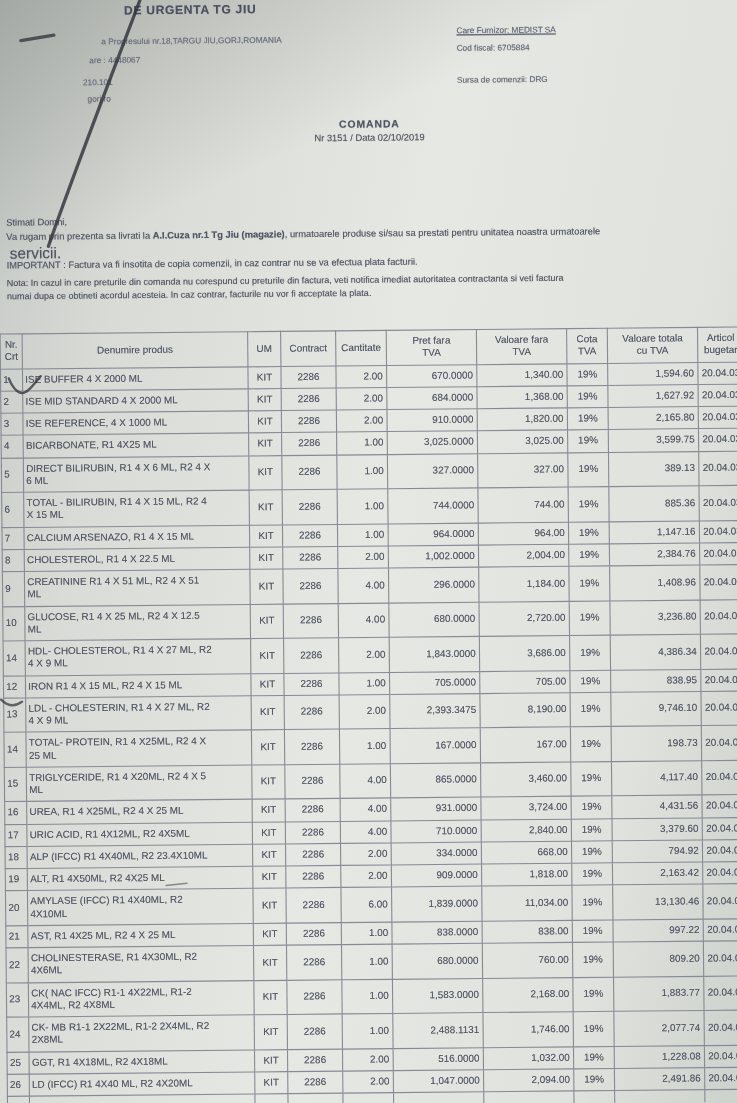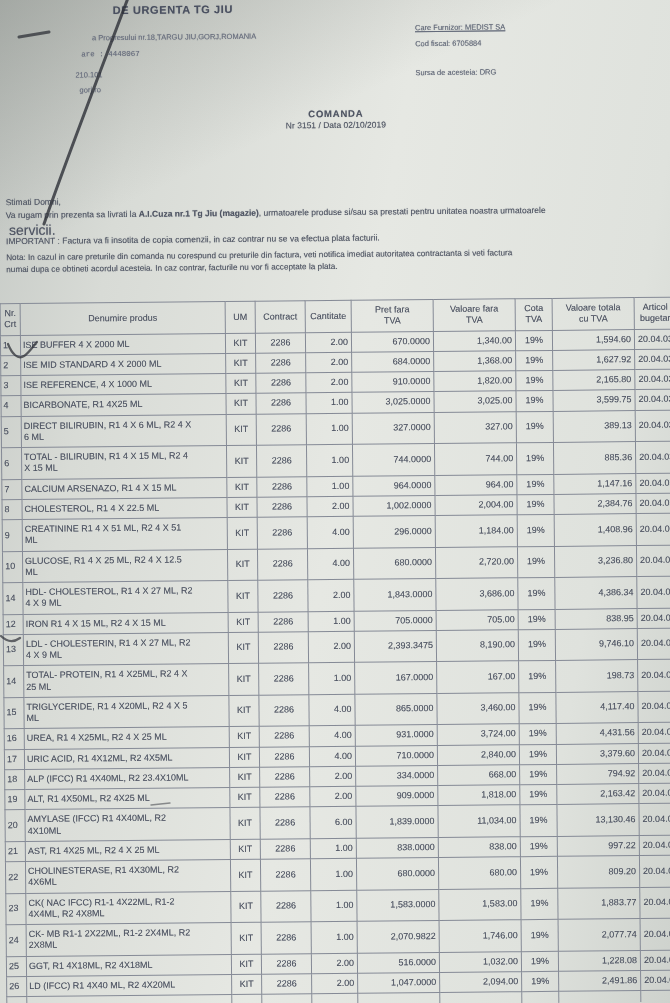--- a/index.html
+++ b/index.html
@@ -8,21 +8,21 @@
     background:
       linear-gradient(155deg, rgba(110,115,110,.38), rgba(110,115,110,0) 20%),
       linear-gradient(100deg,#c5c9c5 0%,#d8dbd6 18%,#e6e8e3 50%,#dfe2dd 82%,#ced2cd 100%);
     font-family:"Liberation Sans",sans-serif;
     color:#505664;
   }
   .sheet{position:absolute;inset:0;transform:rotate(-0.55deg);transform-origin:50% 55%;}
   .t{position:absolute;white-space:nowrap;text-shadow:0 0 .7px rgba(80,86,100,.55);}
   .org-name{left:118px;top:2px;font-size:11px;font-weight:bold;letter-spacing:.6px;color:#4a5060;}
   .addr{left:97px;top:31px;font-size:7.5px;color:#6a7080;}
-  .fiscal{left:86px;top:48px;font-size:7.5px;color:#6a7080;font-family:Liberation Mono, monospace;}
+  .fiscal{left:86px;top:48px;font-size:7.5px;color:#6a7080;}
   .phone{left:80px;top:68px;font-size:7.5px;color:#6a7080;}
   .email{left:84px;top:83px;font-size:7.5px;color:#6a7080;}
   .furnizor{left:420px;top:24px;font-size:7.5px;color:#636a7a;text-decoration:underline;}
   .codfiscal{left:420px;top:40px;font-size:7.5px;color:#636a7a;text-align:center;}
   .sursa{left:420px;top:69px;font-size:7.5px;color:#636a7a;}
   .title1{left:170px;top:108px;width:340px;text-align:center;font-size:9.5px;font-weight:bold;letter-spacing:.8px;}
   .title2{left:170px;top:120px;width:340px;text-align:center;font-size:8.5px;}
   .greet{left:9px;top:194px;font-size:8.5px;}
   .req{left:9px;top:207px;font-size:8.5px;}
   .req b{font-weight:bold;}
@@ -57,21 +57,21 @@
   <div class="sheet">
 
     <div class="t org-name">DE URGENTA TG JIU</div>
     <div class="t addr">a Progresului nr.18,TARGU JIU,GORJ,ROMANIA</div>
     <div class="t fiscal">are : 4448067</div>
     <div class="t phone">210.101</div>
     <div class="t email">gorj.ro</div>
 
     <div class="t furnizor">Care Furnizor: MEDIST SA</div>
     <div class="t codfiscal">Cod fiscal: 6705884</div>
-    <div class="t sursa">Sursa de acesteia: DRG</div>
+    <div class="t sursa">Sursa de comenzii: DRG</div>
 
     <div class="t title1">COMANDA</div>
     <div class="t title2">Nr 3151 / Data 02/10/2019</div>
 
     <div class="t greet">Stimati Domni,</div>
     <div class="t req"><span>Va rugam prin prezenta sa livrati la </span><b>A.I.Cuza nr.1 Tg Jiu (magazie)</b><span>, urmatoarele produse si/sau sa prestati pentru unitatea noastra urmatoarele</span></div>
     <div class="t serv">servicii.</div>
     <div class="t imp">IMPORTANT : Factura va fi insotita de copia comenzii, in caz contrar nu se va efectua plata facturii.</div>
     <div class="t nota1">Nota: In cazul in care preturile din comanda nu corespund cu preturile din factura, veti notifica imediat autoritatea contractanta si veti factura</div>
     <div class="t nota2">numai dupa ce obtineti acordul acesteia. In caz contrar, facturile nu vor fi acceptate la plata.</div>
@@ -372,46 +372,46 @@
             <td class="c9">20.04.03</td>
           </tr>
           <tr>
             <td class="c0">22</td>
             <td class="c1">CHOLINESTERASE, R1 4X30ML, R2
 4X6ML</td>
             <td class="c2">KIT</td>
             <td class="c3">2286</td>
             <td class="c4">1.00</td>
             <td class="c5">680.0000</td>
-            <td class="c6">680.00</td>
+            <td class="c6">760.00</td>
             <td class="c7">19%</td>
             <td class="c8">809.20</td>
             <td class="c9">20.04.03</td>
           </tr>
           <tr>
             <td class="c0">23</td>
             <td class="c1">CK( NAC IFCC) R1-1 4X22ML, R1-2
 4X4ML, R2 4X8ML</td>
             <td class="c2">KIT</td>
             <td class="c3">2286</td>
             <td class="c4">1.00</td>
             <td class="c5">1,583.0000</td>
-            <td class="c6">1,583.00</td>
+            <td class="c6">2,168.00</td>
             <td class="c7">19%</td>
             <td class="c8">1,883.77</td>
             <td class="c9">20.04.03</td>
           </tr>
           <tr>
             <td class="c0">24</td>
             <td class="c1">CK- MB R1-1 2X22ML, R1-2 2X4ML, R2
 2X8ML</td>
             <td class="c2">KIT</td>
             <td class="c3">2286</td>
             <td class="c4">1.00</td>
-            <td class="c5">2,070.9822</td>
+            <td class="c5">2,488.1131</td>
             <td class="c6">1,746.00</td>
             <td class="c7">19%</td>
             <td class="c8">2,077.74</td>
             <td class="c9">20.04.03</td>
           </tr>
           <tr>
             <td class="c0">25</td>
             <td class="c1">GGT, R1 4X18ML, R2 4X18ML</td>
             <td class="c2">KIT</td>
             <td class="c3">2286</td>

